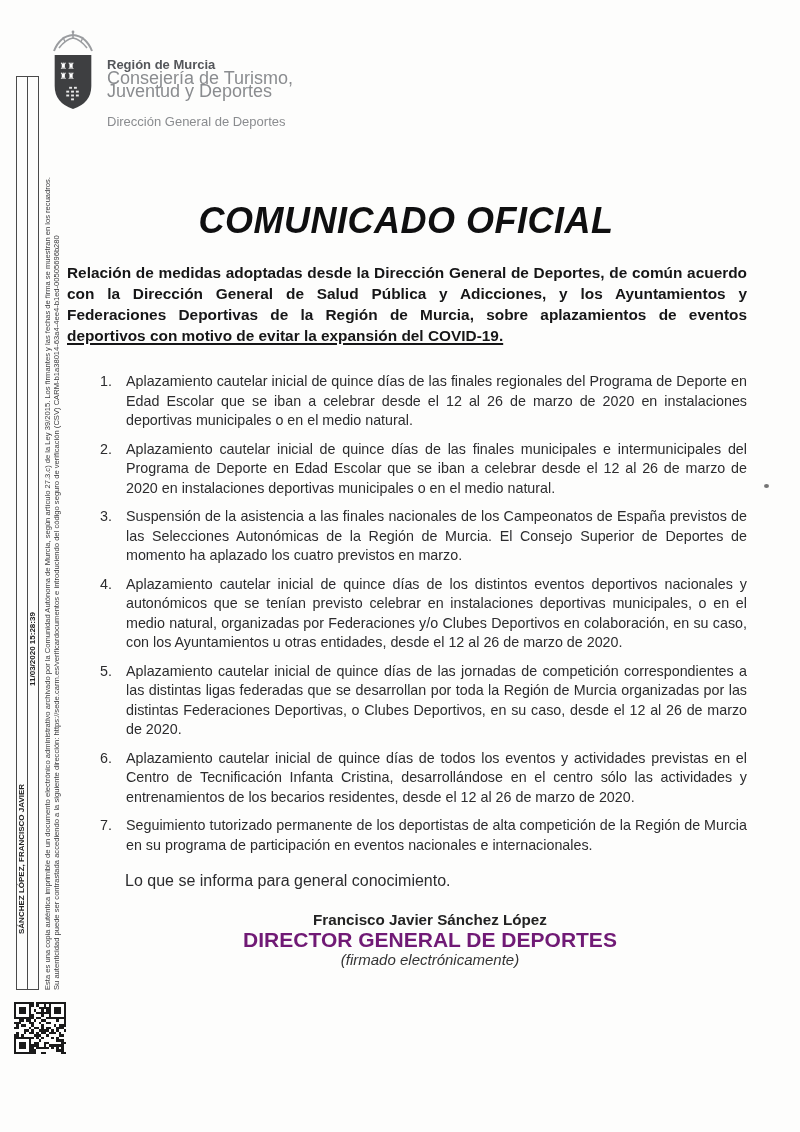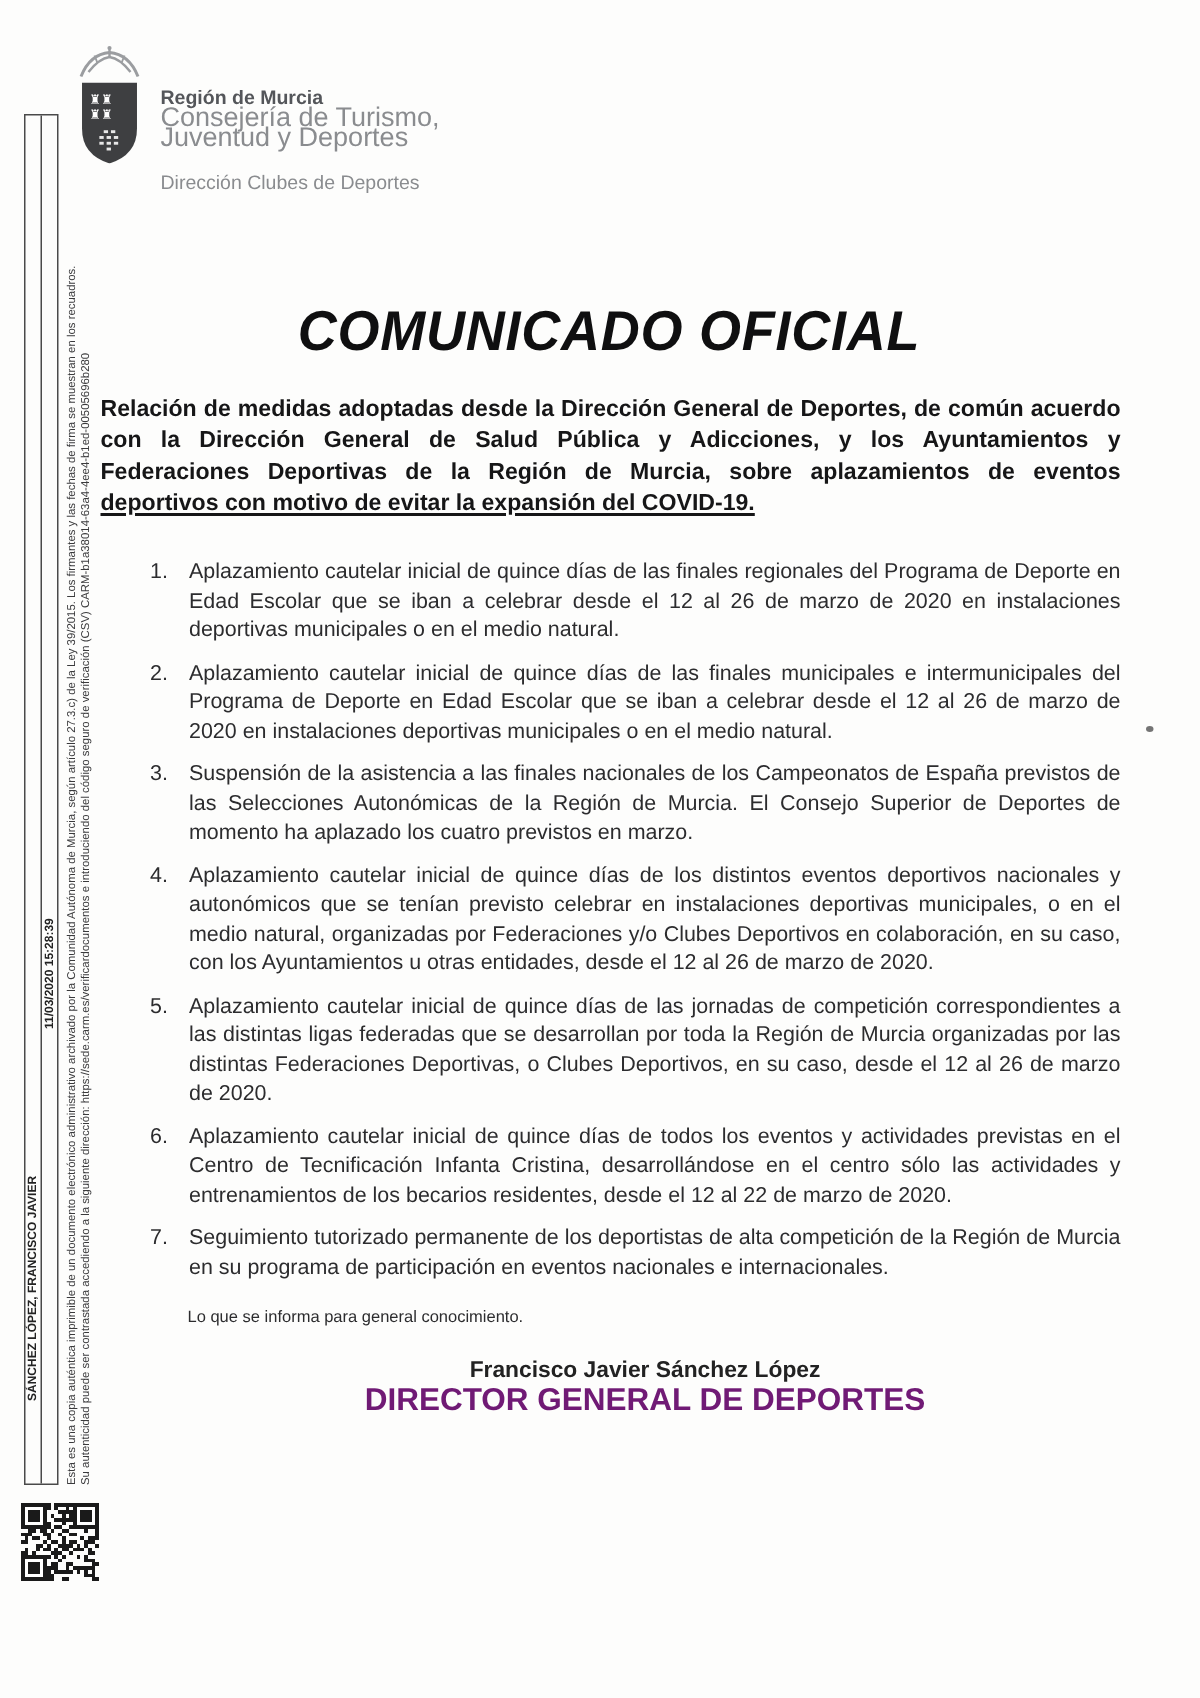--- a/index.html
+++ b/index.html
@@ -43,21 +43,21 @@
   .intro u{text-decoration-thickness:2px;text-underline-offset:2px;}
 
   .numbered-list{margin:26px 0 0 35px;}
   .list-item{
     position:relative;padding-left:26px;text-align:justify;
     font-size:14.3px;line-height:19.5px;color:var(--ink-soft);
     margin-bottom:9px;
   }
   .item-number{position:absolute;left:0;top:0;}
 
-  .closing{margin:17px 0 0 60px;font-size:11px;color:var(--ink-soft);}
+  .closing{margin:17px 0 0 60px;font-size:16px;color:var(--ink-soft);}
 
   .signature{margin-top:20px;text-align:center;padding-left:48px;line-height:20px;}
   .sig-name{font-weight:bold;font-size:15.2px;color:#222;text-align:center;}
   .sig-role{font-weight:bold;font-size:21px;color:#701a75;}
   .sig-note{font-style:italic;font-size:15px;color:#333;}
 
   
   .side-strip{
     position:absolute;left:16px;top:990px;width:916px;height:40px;
     transform:rotate(-90deg);transform-origin:0 0;
@@ -105,21 +105,21 @@
             <rect x="22" y="41" width="3" height="2"></rect>
           <rect x="17" y="45" width="3" height="2"></rect>
         </g>
       </svg>
     </div>
     <div class="brand-text">
       <div class="brand-name">Región de Murcia</div>
       <div class="brand-dept">Consejería de Turismo,</div>
       <div class="brand-dept">Juventud y Deportes</div>
     </div>
-    <div class="brand-subunit">Dirección Clubes de Deportes</div>
+    <div class="brand-subunit">Dirección General de Deportes</div>
   </div>
 
   <div class="doc">
     <h1 class="doc-title">COMUNICADO OFICIAL</h1>
 
     <p class="intro"><span>Relación de medidas adoptadas desde la Dirección General de Deportes, de común acuerdo con la Dirección General de Salud Pública y Adicciones, y los Ayuntamientos y Federaciones Deportivas de la Región de Murcia, sobre aplazamientos de eventos </span><u>deportivos con motivo de evitar la expansión del COVID-19.</u></p>
 
     <div class="numbered-list">
       <div class="list-item">
         <span class="item-number">1.</span>
@@ -136,33 +136,34 @@
       <div class="list-item">
         <span class="item-number">4.</span>
         <span>Aplazamiento cautelar inicial de quince días de los distintos eventos deportivos nacionales y autonómicos que se tenían previsto celebrar en instalaciones deportivas municipales, o en el medio natural, organizadas por Federaciones y/o Clubes Deportivos en colaboración, en su caso, con los Ayuntamientos u otras entidades, desde el 12 al 26 de marzo de 2020.</span>
       </div>
       <div class="list-item">
         <span class="item-number">5.</span>
         <span>Aplazamiento cautelar inicial de quince días de las jornadas de competición correspondientes a las distintas ligas federadas que se desarrollan por toda la Región de Murcia organizadas por las distintas Federaciones Deportivas, o Clubes Deportivos, en su caso, desde el 12 al 26 de marzo de 2020.</span>
       </div>
       <div class="list-item">
         <span class="item-number">6.</span>
-        <span>Aplazamiento cautelar inicial de quince días de todos los eventos y actividades previstas en el Centro de Tecnificación Infanta Cristina, desarrollándose en el centro sólo las actividades y entrenamientos de los becarios residentes, desde el 12 al 22 de marzo de 2020.</span>
+        <span>Aplazamiento cautelar inicial de quince días de todos los eventos y actividades previstas en el Centro de Tecnificación Infanta Cristina, desarrollándose en el centro sólo las actividades y entrenamientos de los becarios residentes, desde el 12 al 26 de marzo de 2020.</span>
       </div>
       <div class="list-item">
         <span class="item-number">7.</span>
         <span>Seguimiento tutorizado permanente de los deportistas de alta competición de la Región de Murcia en su programa de participación en eventos nacionales e internacionales.</span>
       </div>
     </div>
 
     <div class="closing">Lo que se informa para general conocimiento.</div>
 
     <div class="signature">
       <div class="sig-name">Francisco Javier Sánchez López</div>
       <div class="sig-role">DIRECTOR GENERAL DE DEPORTES</div>
+      <div class="sig-note">(firmado electrónicamente)</div>
     </div>
   </div>
 
   <div class="side-strip">
     <div class="stamp-box">
       <div class="stamp-row name">SÁNCHEZ LÓPEZ, FRANCISCO JAVIER</div>
       <div class="stamp-row date">11/03/2020 15:28:39</div>
     </div>
     <div class="legal first">Esta es una copia auténtica imprimible de un documento electrónico administrativo archivado por la Comunidad Autónoma de Murcia, según artículo 27.3.c) de la Ley 39/2015. Los firmantes y las fechas de firma se muestran en los recuadros.</div>
     <div class="legal">Su autenticidad puede ser contrastada accediendo a la siguiente dirección: https://sede.carm.es/verificardocumentos e introduciendo del código seguro de verificación (CSV) CARM-b1a38014-63a4-4ee4-b1ed-00505696b280</div>

